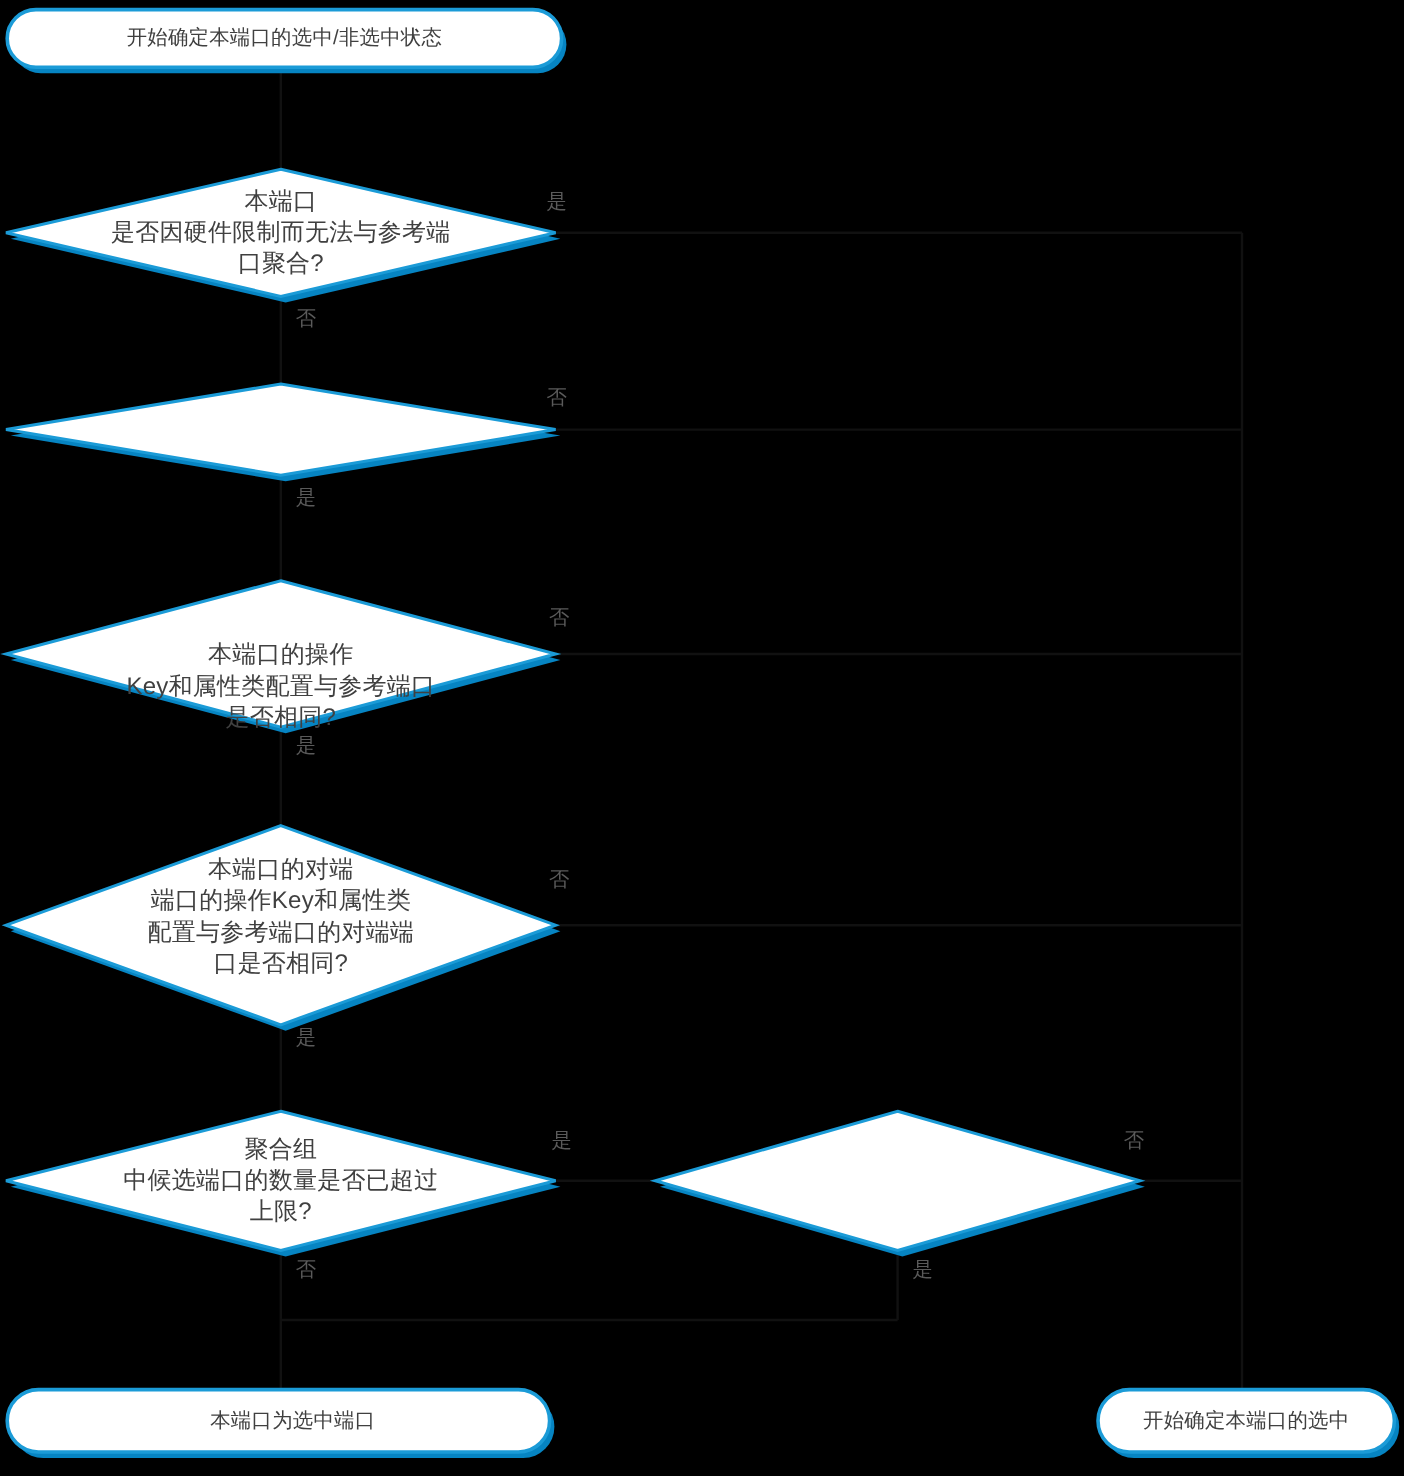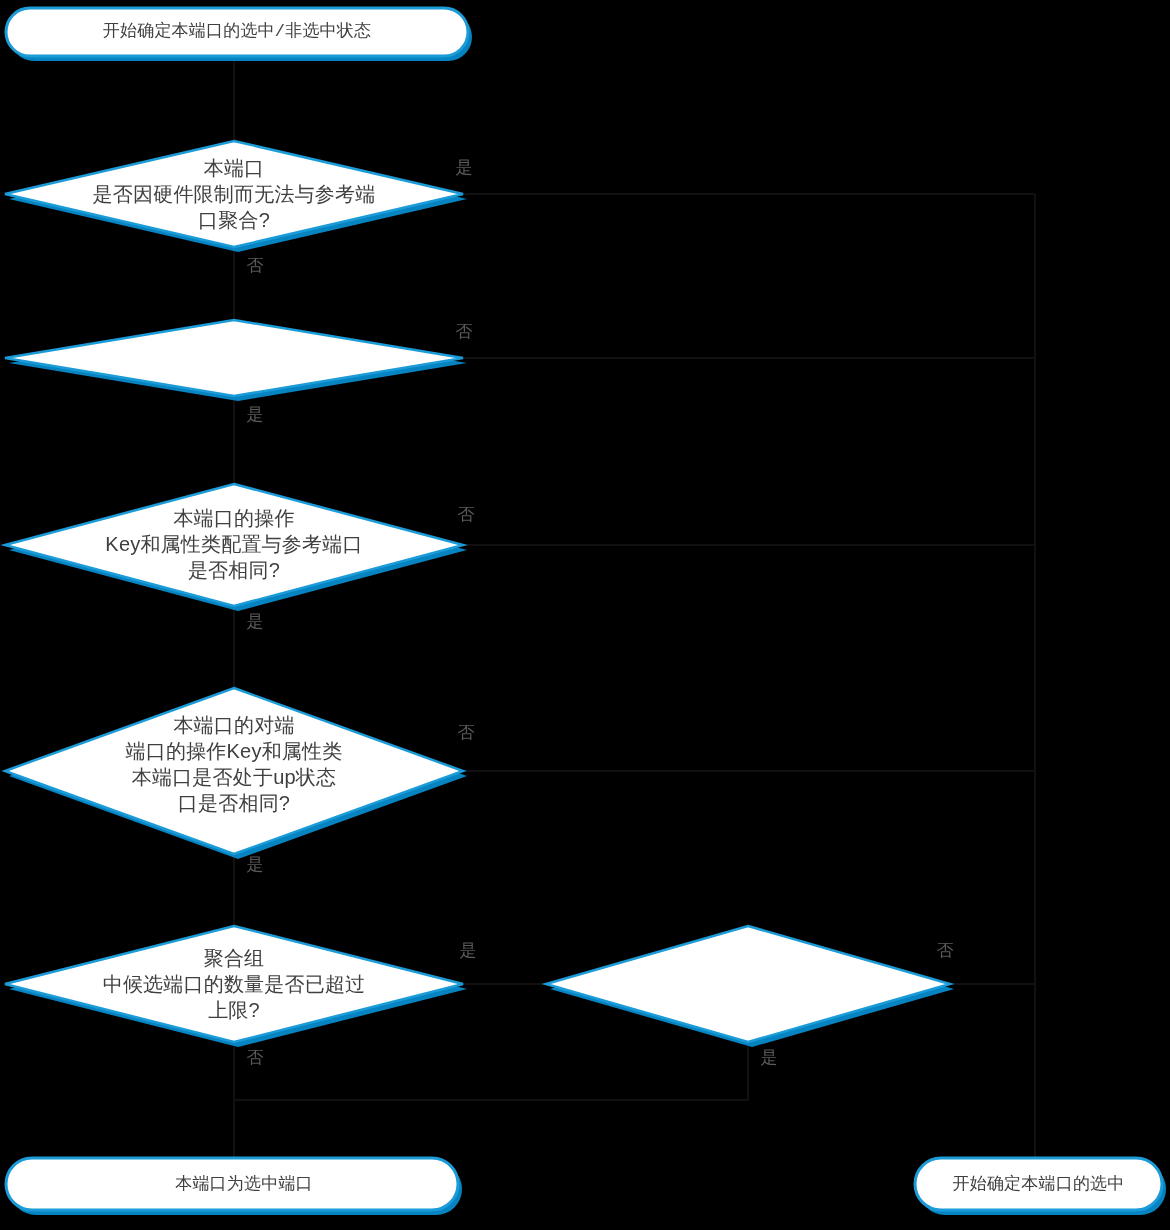--- a/index.html
+++ b/index.html
@@ -129,34 +129,34 @@
       <rect x="10" y="1163" width="452" height="52" rx="26" ry="26" fill="#0684C2"></rect>
       <rect x="6" y="1158" width="452" height="52" rx="26" ry="26" fill="#FFFFFF" stroke="#1B9BD7" stroke-width="3"></rect>
     </g>
 
     <g>
       <rect x="919" y="1163" width="247" height="52" rx="26" ry="26" fill="#0684C2"></rect>
       <rect x="915" y="1158" width="247" height="52" rx="26" ry="26" fill="#FFFFFF" stroke="#1B9BD7" stroke-width="3"></rect>
     </g>
   </svg>
 
-  <div class="node-text term-text" style="left:6px; top:8px; width:462px; height:48px;font-family:Liberation Mono, monospace;">开始确定本端口的选中/非选中状态</div>
+  <div class="node-text term-text" style="left:6px; top:8px; width:462px; height:48px;">开始确定本端口的选中/非选中状态</div>
 
   <div class="node-text" style="left:54px; top:150px; width:360px; height:88px;">本端口
 是否因硬件限制而无法与参考端
 口聚合?</div>
 
 
-  <div class="node-text" style="left:54px; top:500px; width:360px; height:88px;">本端口的操作
+  <div class="node-text" style="left:54px; top:528px; width:360px; height:88px;">本端口的操作
 Key和属性类配置与参考端口
 是否相同?</div>
 
   <div class="node-text" style="left:54px; top:705px; width:360px; height:118px;">本端口的对端
 端口的操作Key和属性类
-本端口是否处于up状态
+配置与参考端口的对端端
 口是否相同?</div>
 
   <div class="node-text" style="left:54px; top:940px; width:360px; height:88px;text-align:center;">聚合组
 中候选端口的数量是否已超过
 上限?</div>
 
 
   <div class="node-text term-text" style="left:18px; top:1158px; width:452px; height:52px;">本端口为选中端口</div>
 
   <div class="node-text term-text" style="left:915px; top:1158px; width:247px; height:52px;">开始确定本端口的选中</div>

